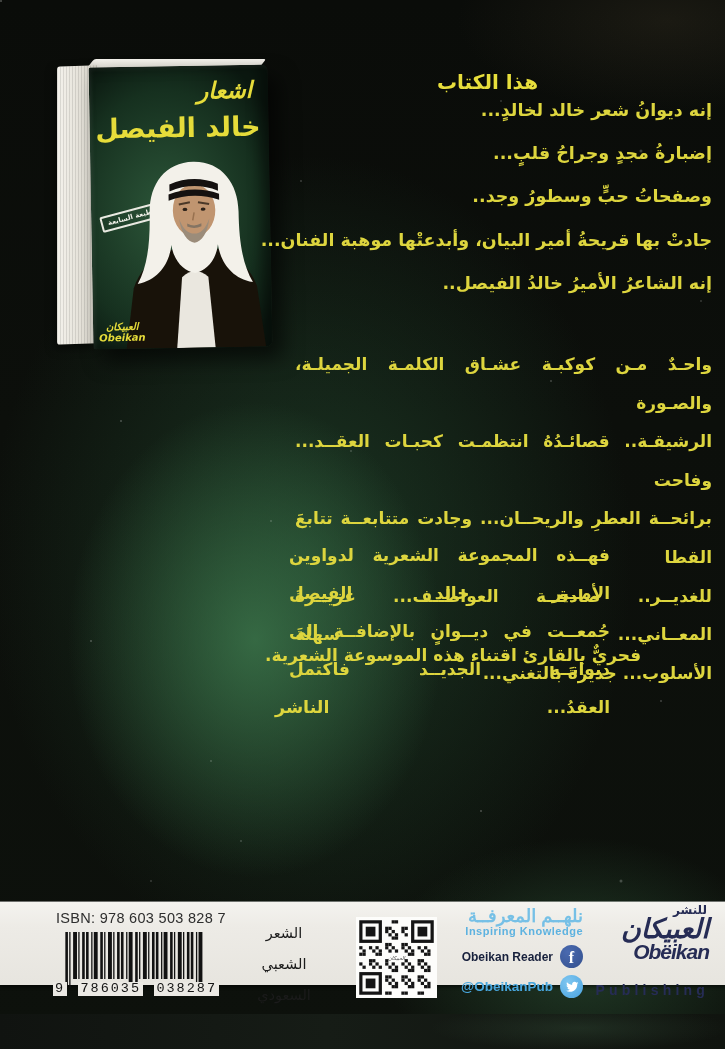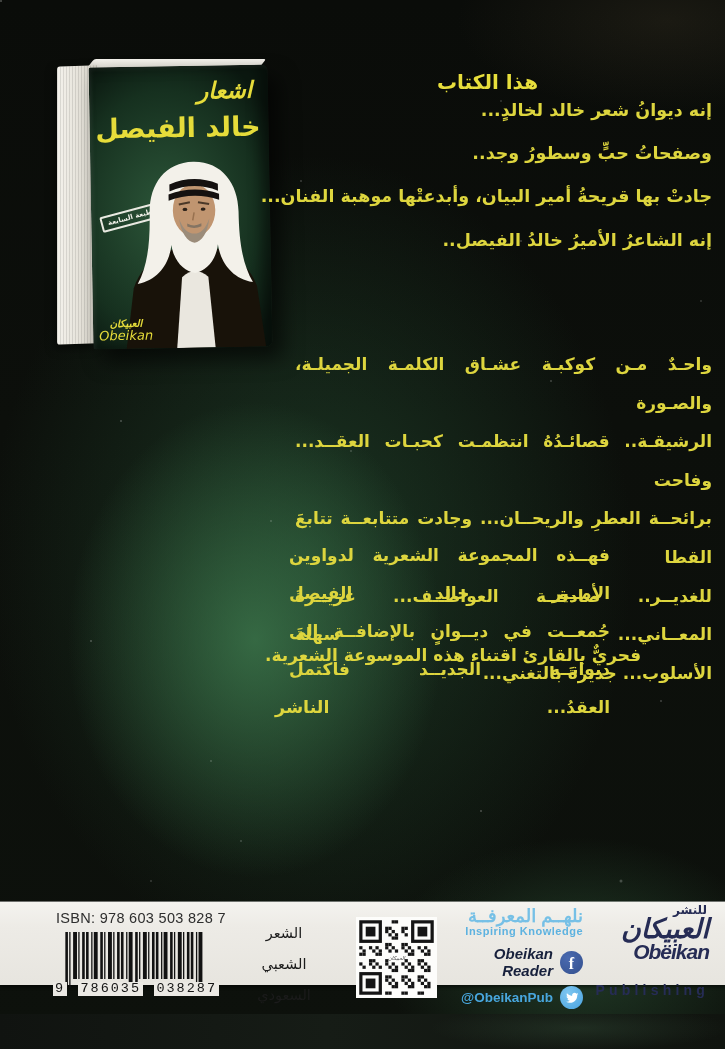--- a/index.html
+++ b/index.html
@@ -55,21 +55,21 @@
                inset 2px 2px 4px rgba(255,255,255,.08);overflow:hidden;}
   .mtitle1{position:absolute;right:16px;top:12px;font-size:23px;color:#e6dc3a;font-weight:bold;
     font-style:italic;}
   .mtitle2{position:absolute;right:8px;top:46px;font-size:27px;color:#e6dc3a;font-weight:bold;
     letter-spacing:-1px;white-space:nowrap;}
   .badge{position:absolute;left:9px;top:142px;padding:2px 5px;border:2px solid #e9e9e1;
     border-radius:2px;color:#f2f2ea;font-size:7px;font-weight:bold;transform:rotate(-14deg);
     white-space:nowrap;direction:rtl;}
   .mlogo{position:absolute;left:6px;bottom:6px;color:#e6dc3a;text-align:center;line-height:1.05;}
   .mlogo .a{font-size:10px;font-weight:bold;font-style:italic;direction:rtl;}
-  .mlogo .l{font-size:13px;font-weight:normal;font-style:italic;}
+  .mlogo .l{font-size:10px;font-weight:bold;font-style:italic;}
   .portrait{position:absolute;right:0px;bottom:0px;width:152px;height:192px;}
   
   .strip{position:absolute;left:0;top:902px;width:725px;height:83px;
     background:linear-gradient(180deg,#f4f3ef 0%,#edebe6 30%,#e7e5df 100%);
     box-shadow:0 -1px 0 rgba(255,255,255,.4), 0 2px 3px rgba(0,0,0,.5);}
   .isbn-label{position:absolute;left:56px;top:8px;font-family:"Liberation Sans",sans-serif;
     font-size:14.5px;color:#2e2e2e;letter-spacing:.3px;}
   .barcode{position:absolute;left:55px;top:30px;width:162px;height:56px;}
   .bdigits{position:absolute;left:53px;top:80px;width:166px;display:flex;
     justify-content:space-between;font-family:"Liberation Mono",monospace;font-size:13.5px;
@@ -83,21 +83,21 @@
   .insp-ar{direction:rtl;color:#76c0e6;font-size:18px;font-weight:bold;line-height:15px;}
   .insp-en{color:#5db2e0;font-size:11px;font-weight:bold;letter-spacing:.5px;line-height:13px;
     margin-top:1px;}
   .soc-row{display:flex;align-items:center;justify-content:flex-end;gap:7px;margin-top:7px;}
   .soc-ic{width:23px;height:23px;border-radius:50%;display:flex;align-items:center;
     justify-content:center;flex:0 0 auto;}
   .fb{background:radial-gradient(circle at 35% 30%, #4a6ab0, #34508e);}
   .fb span{color:#fff;font-family:"Liberation Serif",serif;font-weight:bold;font-size:16px;
     margin-top:3px;}
   .tw{background:radial-gradient(circle at 35% 30%, #7ec6f0, #4aa3e0);}
-  .fb-label{color:#17203c;font-size:15px;font-weight:bold;font-style:italic;}
+  .fb-label{color:#17203c;font-size:12px;font-weight:bold;}
   .tw-label{color:#48a6dd;font-size:13.5px;font-weight:bold;}
   .obk{position:absolute;right:16px;top:4px;width:122px;text-align:right;color:#262c55;}
   .obk-nashr{direction:rtl;font-size:12px;font-weight:bold;line-height:9px;padding-right:2px;}
   .obk-ar{direction:rtl;font-size:27px;font-weight:bold;font-style:italic;line-height:28px;
     letter-spacing:-1px;}
   .obk-en{font-family:"Liberation Sans",sans-serif;font-size:21px;font-weight:bold;
     font-style:italic;line-height:21px;letter-spacing:-1px;margin-top:-2px;}
   .obk-pub{font-family:"Liberation Sans",sans-serif;font-size:14px;font-weight:bold;
     letter-spacing:4.2px;margin-top:20px;}
   .below{position:absolute;left:0;top:1014px;width:725px;height:35px;
@@ -137,20 +137,21 @@
         <div class="a">العبيكان</div>
         <div class="l">Obeikan</div>
       </div>
     </div>
   </div>
 
   <div class="heading ar">هذا الكتاب</div>
 
   <div class="intro ar">
     <div>إنه ديوانُ شعر خالد لخالدٍ...</div>
+    <div>إضبارةُ مجدٍ وجراحُ قلبٍ...</div>
     <div>وصفحاتُ حبٍّ وسطورُ وجد..</div>
     <div>جادتْ بها قريحةُ أمير البيان، وأبدعتْها موهبة الفنان...</div>
     <div>إنه الشاعرُ الأميرُ خالدُ الفيصل..</div>
   </div>
 
   <div class="para1 ar">
     <div class="jline">واحـدٌ مـن كوكبـة عشـاق الكلمـة الجميلـة، والصـورة</div>
     <div class="jline">الرشيقـة.. قصائـدُهُ انتظمـت كحبـات العقــد... وفاحت</div>
     <div class="jline">برائحــة العطرِ والريحــان... وجادت متتابعــة تتابعَ القطا</div>
     <div class="jline">للغديــر.. صادقــة العواطــف... غزيــرةَ المعــاني... سهلةَ</div>

